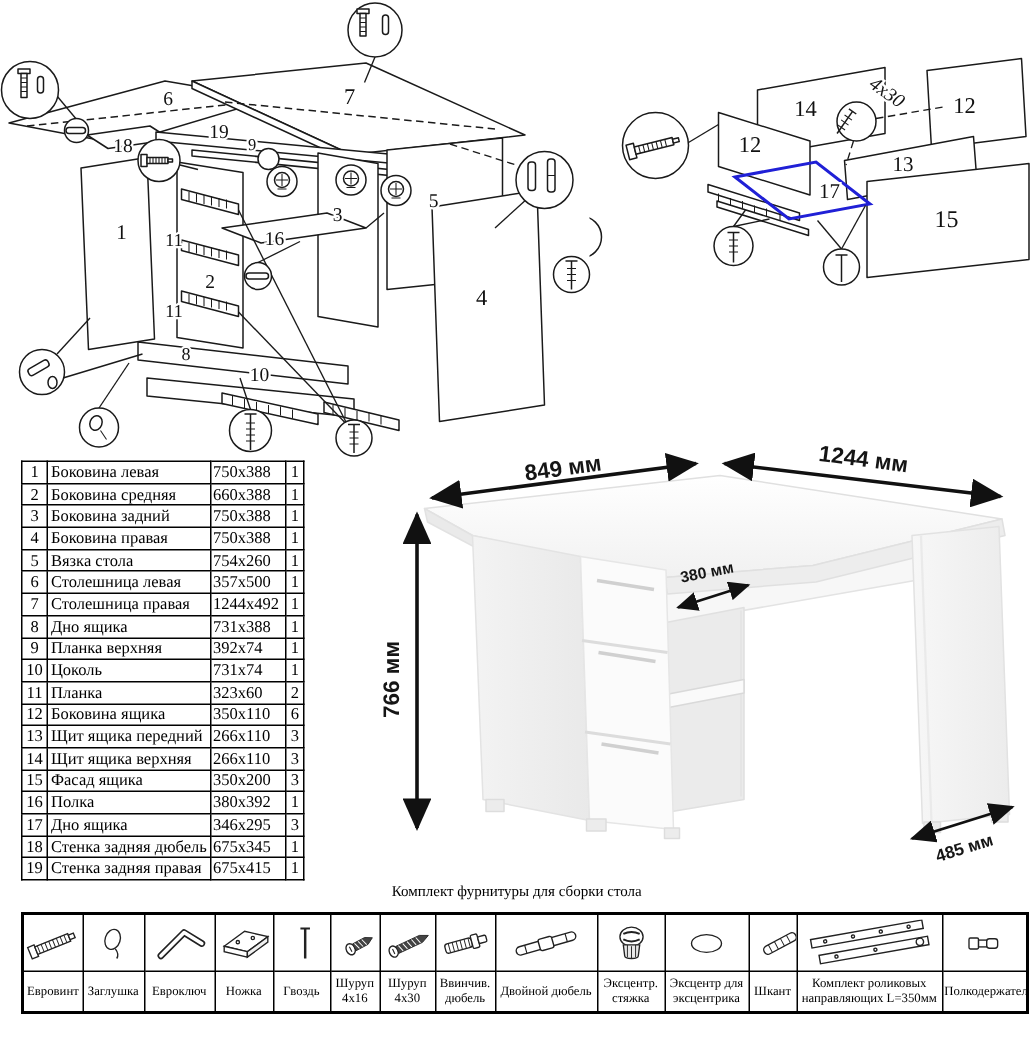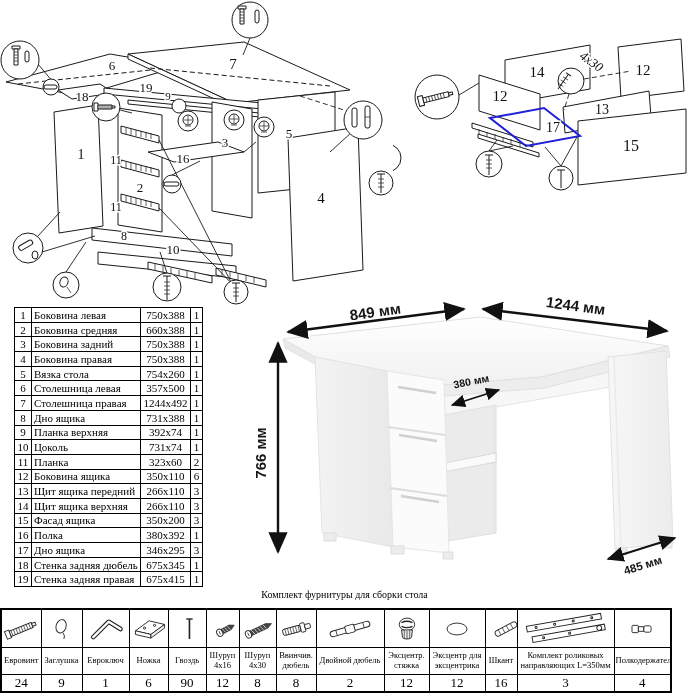--- a/index.html
+++ b/index.html
@@ -14,25 +14,25 @@
   .dash{stroke-dasharray:5,3;}
   .tick{stroke:#1a1a1a;stroke-width:.7;fill:none;}
   .dlabel{font-family:"Liberation Serif",serif;fill:#111;paint-order:stroke;stroke:#fff;stroke-width:3px;text-anchor:middle;}
   .dim{font-family:"Liberation Sans",sans-serif;font-weight:bold;fill:#151515;text-anchor:middle;}
   
   .parts{position:absolute;left:14px;top:307px;border-collapse:collapse;}
   .parts td{border:1px solid #000;font-size:11px;line-height:12px;height:13.7px;padding:0 2px;white-space:nowrap;}
   .parts td.n{width:16px;text-align:center;padding:0;}
   .parts td.name{width:104px;}
   .parts td.name.c{text-align:left;}
-  .parts td.size{width:47px;text-align:center;padding:0 1px;}
+  .parts td.size{width:47px;padding:0 1px;}
   .parts td.q{width:11px;text-align:center;padding:0;}
   
   .hw-title{position:absolute;left:0;top:589px;width:689px;text-align:center;font-size:10px;}
-  .hw{position:absolute;left:0;top:608px;border-collapse:collapse;table-layout:fixed;width:670px;border:2px solid #000;}
+  .hw{position:absolute;left:14px;top:608px;border-collapse:collapse;table-layout:fixed;width:670px;border:2px solid #000;}
   .hw td{border:1px solid #000;text-align:center;vertical-align:middle;overflow:hidden;padding:0;}
   .hw .irow td{height:37px;}
   .hw .nrow td{height:26px;font-size:8.5px;line-height:1.15;padding:0 1px;}
   .hw .qrow td{height:16px;font-size:13px;}
   .hw svg{position:static;display:block;margin:0 auto;}
 </style>
 </head>
 <body>
 
 <div class="canvas">
@@ -552,31 +552,15 @@
           <td>Шуруп 4x16</td>
           <td>Шуруп 4x30</td>
           <td>Ввинчив. дюбель</td>
           <td>Двойной дюбель</td>
           <td>Эксцентр. стяжка</td>
           <td>Эксцентр для эксцентрика</td>
           <td>Шкант</td>
           <td>Комплект роликовых направляющих L=350мм</td>
           <td>Полкодержатель</td>
         </tr>
-      <tr class="qrow" id="hw-qty">
-          <td>24</td>
-          <td>9</td>
-          <td>1</td>
-          <td>6</td>
-          <td>90</td>
-          <td>12</td>
-          <td>8</td>
-          <td>8</td>
-          <td>2</td>
-          <td>12</td>
-          <td>12</td>
-          <td>16</td>
-          <td>3</td>
-          <td>4</td>
-        </tr>
     </tbody>
   </table>
 </div>
 
 </body></html>

